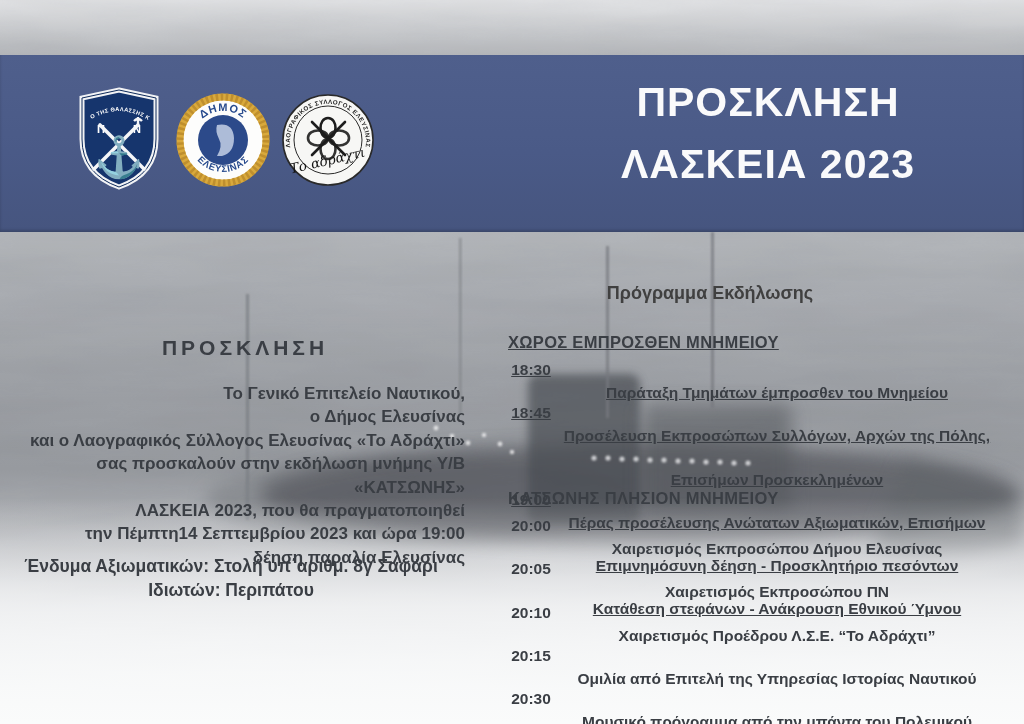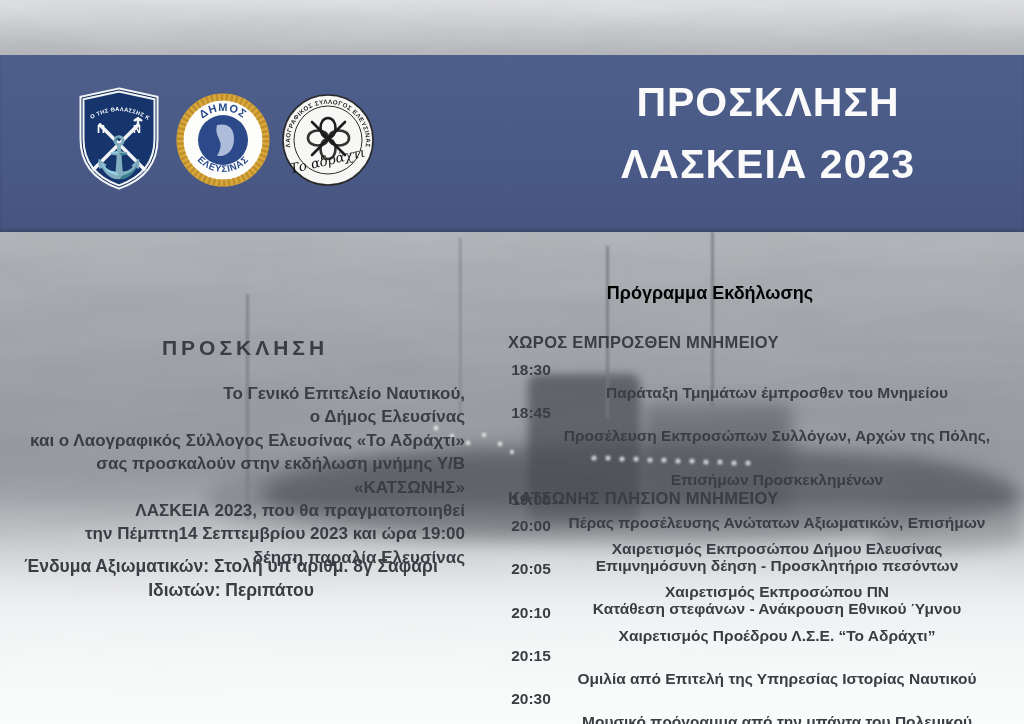--- a/index.html
+++ b/index.html
@@ -44,24 +44,24 @@
   .invite-hd{font-size:21px;font-weight:700;letter-spacing:4px;margin:0 0 22px 0;}
   .invite .ln{display:block;font-size:17px;font-weight:700;line-height:23.4px;text-align:right;}
   .dress{
     position:absolute;left:15px;top:554px;width:432px;text-align:center;
     color:#3a3e44;font-weight:700;font-size:17.5px;line-height:24px;
   }
   .dress .ln{display:block;text-align:center;}
   
   .prog-title{
     position:absolute;left:553px;top:283px;width:314px;text-align:center;
-    font-size:18px;font-weight:700;color:#000000;
+    font-size:18px;font-weight:700;color:#404040;
   }
   .sec{position:absolute;left:508px;width:492px;color:#3a3e44;}
-  .sec1{top:333px;}
+  .sec1{top:333px;text-decoration:underline;}
   .sec2{top:489px;}
   .sec-hd{font-size:16.5px;font-weight:700;letter-spacing:.3px;margin:0 0 8px 0;}
   .row{display:flex;font-size:15.5px;font-weight:700;line-height:20.3px;text-align:center;}
   .row .t{flex:0 0 46px;}
   .row .lx{flex:1;}
   .lx .ln{display:block;margin-top:23px;}
 </style>
 </head>
 <body>
 

